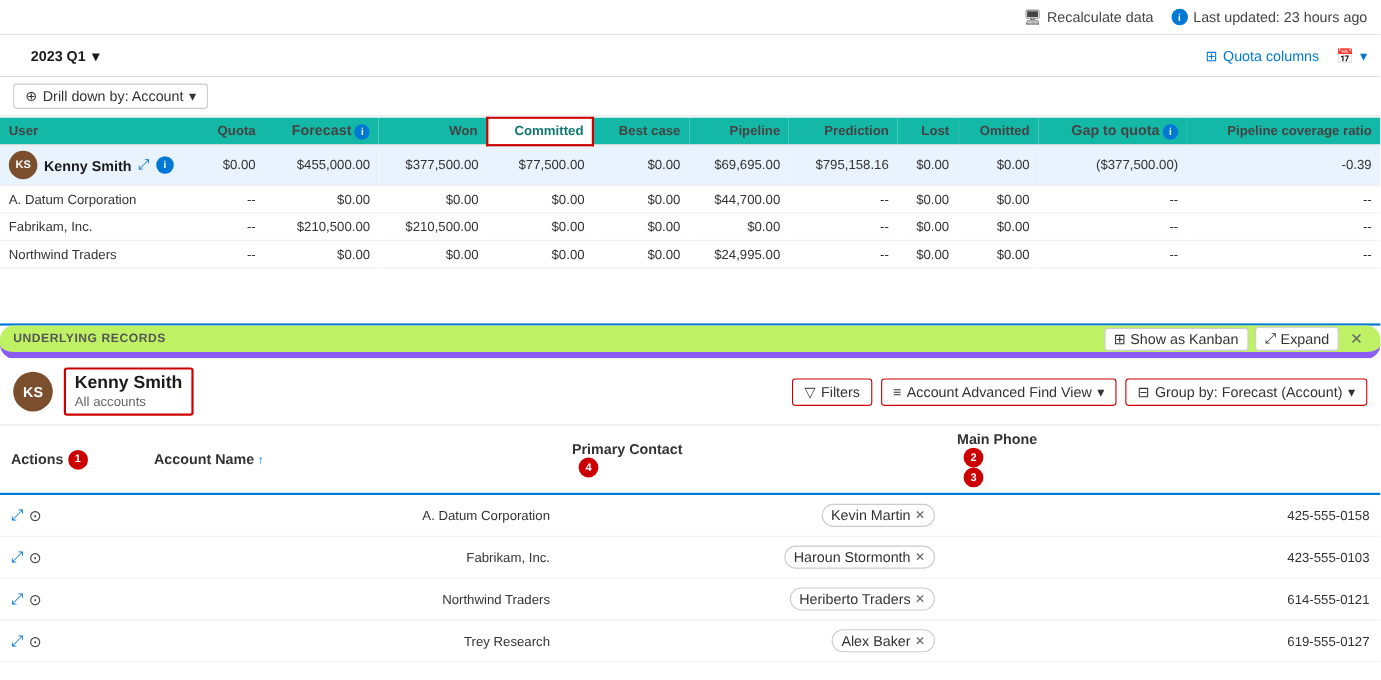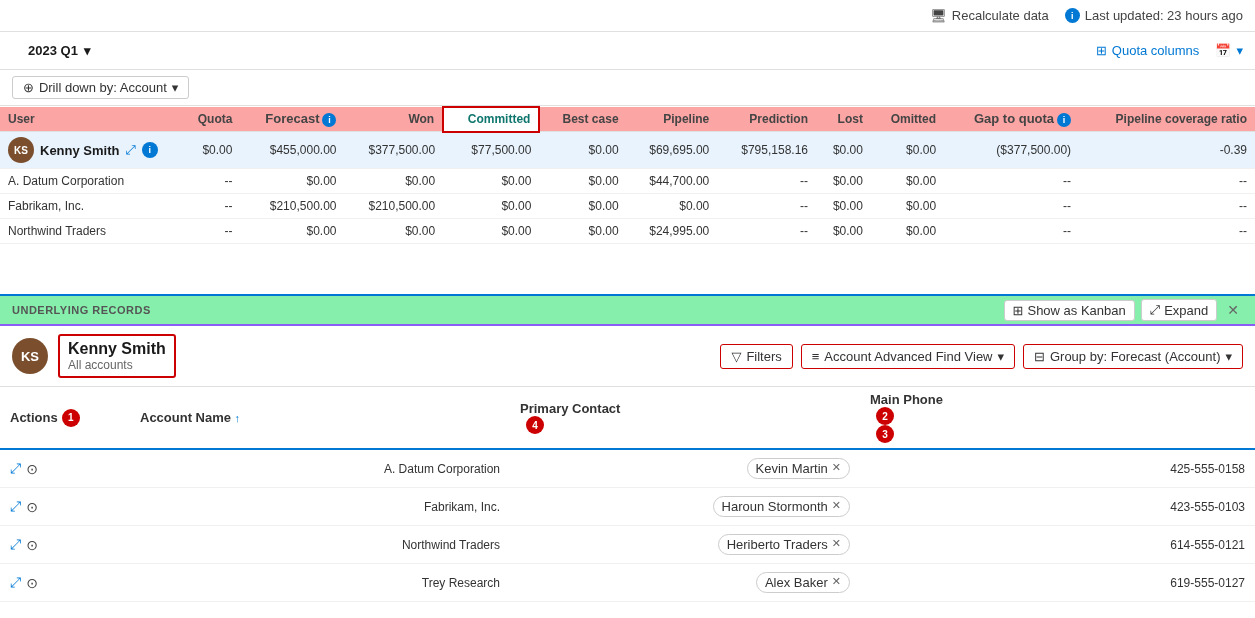--- a/index.html
+++ b/index.html
@@ -33,21 +33,21 @@
       background: #fff;
     }
 
     
     .main-table-wrap {
       height: 190px; overflow: hidden; border-bottom: 2px solid #0078d4; background: #fff;
     }
     table { width: 100%; border-collapse: collapse; }
     thead th {
       font-size: 12px; font-weight: 600; color: #444; padding: 4px 8px;
-      border-bottom: 1px solid #e0e0e0; text-align: right; white-space: nowrap; background: #fca5a5;
+      border-bottom: 1px solid #e0e0e0; text-align: right; white-space: nowrap; background: #14b8a6;
     }
     thead th:first-child { text-align: left; }
     thead th.committed-col {
       color: #0f766e; border: 2px solid #c00; border-radius: 2px; background: #fff; padding: 2px 8px;
     }
     tbody td { padding: 5px 8px; text-align: right; border-bottom: 1px solid #f0f0f0; font-size: 12px; color: #333; }
     tbody td:first-child { text-align: left; }
     .kenny-row td { background: #e8f3fd; }
     .kenny-cell { display: flex; align-items: center; gap: 6px; }
     .avatar-ks {
@@ -55,21 +55,21 @@
       display: flex; align-items: center; justify-content: center; color: #fff; font-size: 10px; font-weight: 700;
     }
     .kenny-name { font-weight: 600; color: #1a1a1a; }
     .icon-sm { font-size: 13px; color: #0078d4; cursor: pointer; }
 
     .info-icon { display: inline-flex; align-items: center; justify-content: center; width: 14px; height: 14px; border-radius: 50%; background: #0078d4; color: #fff; font-size: 9px; margin-left: 3px; cursor: pointer; }
 
     
     .underlying-header {
       display: flex; align-items: center; justify-content: space-between;
-      padding: 4px 12px; background: #86efac; border-bottom: 2px solid #8b5cf6; height: 30px;
+      padding: 4px 12px; background: #bef264; border-bottom: 6px solid #8b5cf6; height: 30px; border-radius: 13px;
     }
     .underlying-title { font-size: 11px; font-weight: 600; color: #555; letter-spacing: 0.5px; text-transform: uppercase; }
     .underlying-actions { display: flex; align-items: center; gap: 6px; }
     .ub { display: flex; align-items: center; gap: 4px; font-size: 12px; color: #333; cursor: pointer; border: 1px solid #ccc; border-radius: 3px; padding: 2px 8px; background: #fff; }
     .close-x { cursor: pointer; font-size: 14px; color: #666; padding: 0 4px; }
 
     
     .ks-panel {
       display: flex; align-items: center; justify-content: space-between;
       padding: 8px 12px; border-bottom: 1px solid #e0e0e0; background: #fff; min-height: 60px;
@@ -89,21 +89,21 @@
       display: flex; align-items: center; justify-content: center; font-size: 10px; font-weight: 700;
     }
 
     
     .underlying-table-wrap { overflow-y: auto; background: #fff; }
     .ut { width: 100%; border-collapse: collapse; }
     .ut thead th { font-size: 12px; font-weight: 600; color: #333; padding: 5px 10px; border-bottom: 2px solid #0078d4; text-align: left; background: #fff; white-space: nowrap; }
     .ut tbody td { padding: 8px 10px; border-bottom: 1px solid #f0f0f0; color: #333; font-size: 12px; vertical-align: middle; }
     .actions-cell { display: flex; align-items: center; gap: 5px; }
     .tag-chip {
-      display: inline-flex; gap: 4px;
+      display: inline-flex; align-items: center; gap: 4px;
       border: 1px solid #ccc; border-radius: 12px; padding: 2px 8px; background: #fff; font-size: 12px;
     }
     .tag-x { cursor: pointer; color: #666; font-size: 11px; }
     .actions-col-head { display: flex; align-items: center; gap: 4px; }
   </style>
 </head>
 <body>
 
 <div class="top-bar">
   <div class="top-bar-item">

